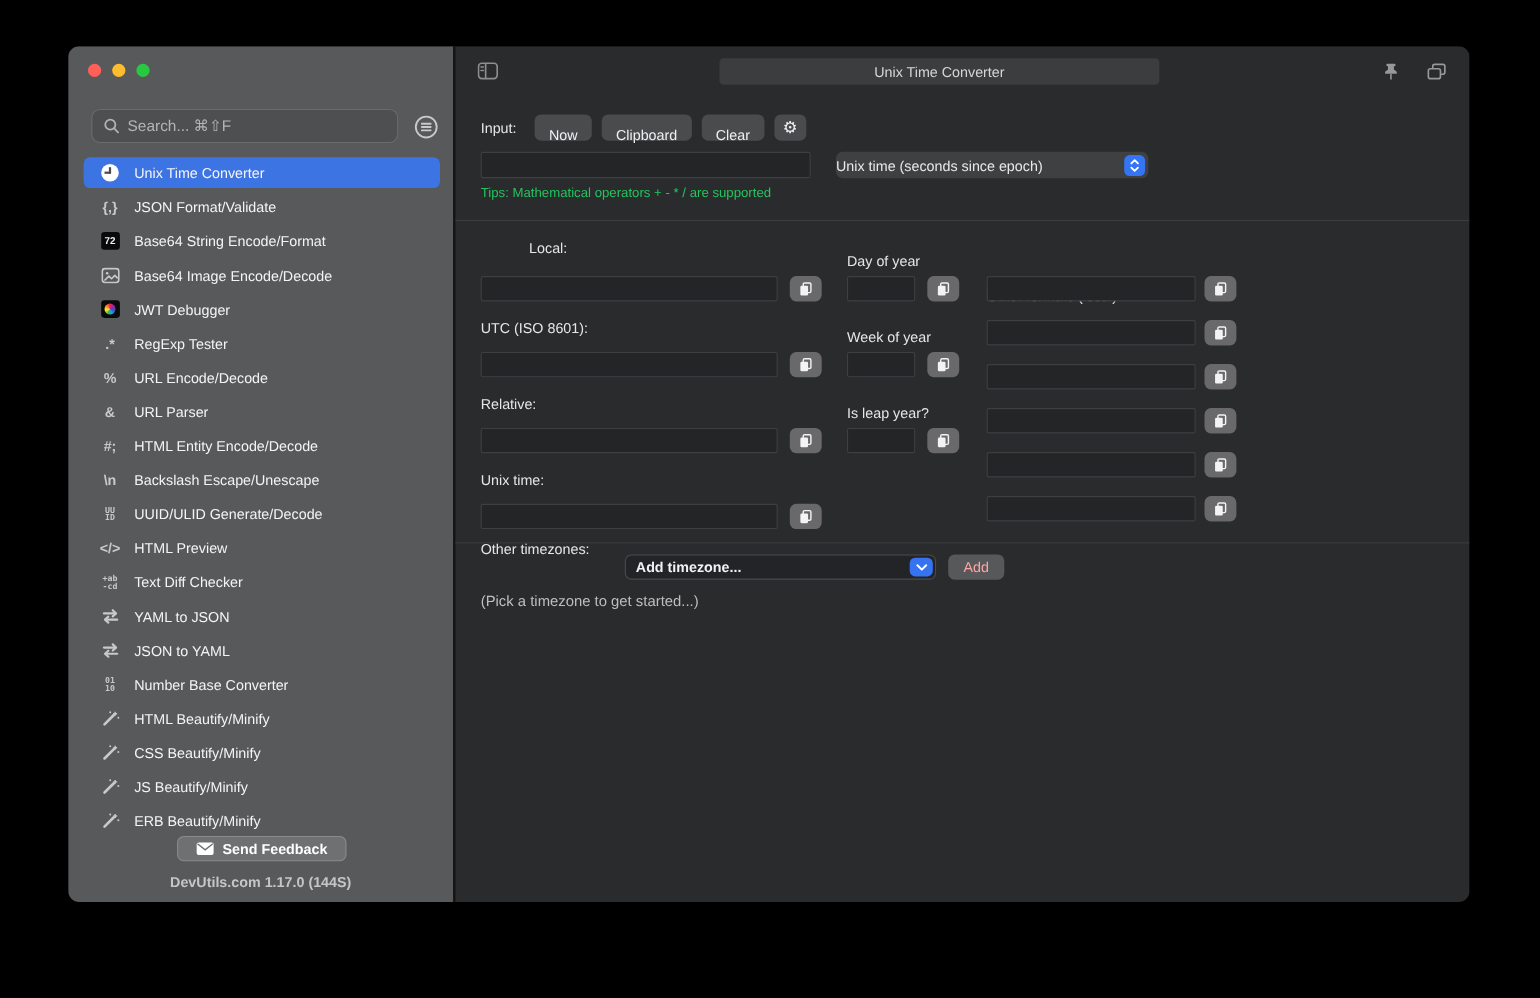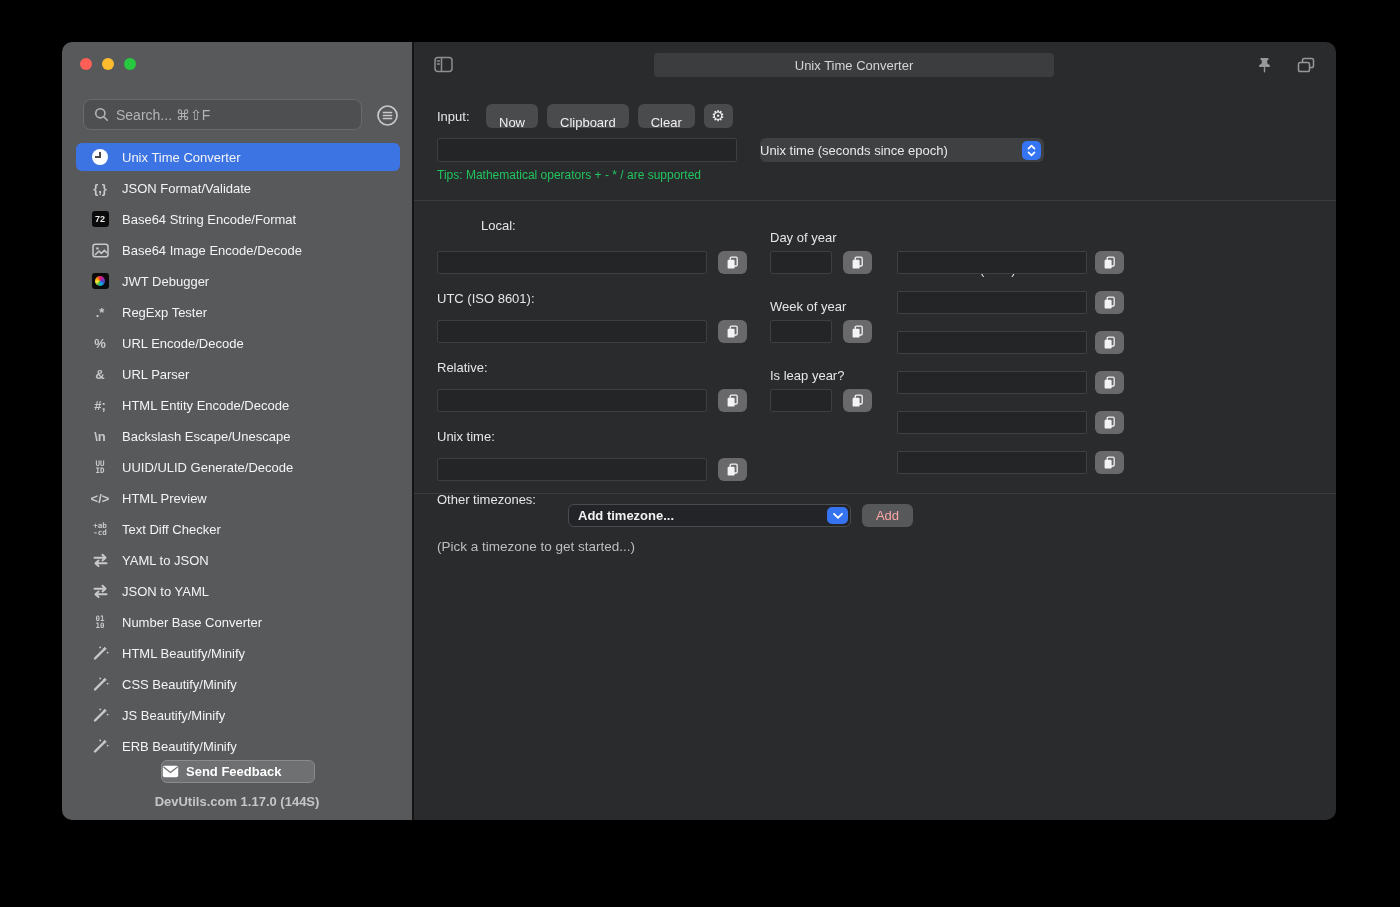--- a/index.html
+++ b/index.html
@@ -34,21 +34,21 @@
     font-size:9px; font-weight:700; display:flex; align-items:center; justify-content:center; }
   .jwtbox { width:17px; height:16px; background:#0A0A0A; border-radius:3px;
     display:flex; align-items:center; justify-content:center; }
   .jwtdisc { width:10px; height:10px; border-radius:50%;
     background:conic-gradient(#e91e63,#9c27b0,#3f51b5,#03a9f4,#4caf50,#ffeb3b,#ff9800,#e91e63); }
   .clockbox { width:16px; height:16px; border-radius:50%; background:#FFFFFF; position:relative; }
   .clockbox:before { content:""; position:absolute; left:7px; top:3px; width:2px; height:6px; background:#4A4A4C; }
   .clockbox:after { content:""; position:absolute; left:3px; top:7px; width:5px; height:2px; background:#4A4A4C; }
   .feedback-btn { position:absolute; left:99px; top:718px; width:154px; height:23px;
     background:#6F7072; border:1px solid #8A8B8D; border-radius:6px; cursor:pointer;
-    display:flex; align-items:center; justify-content:flex-start; gap:7px;
+    display:flex; align-items:center; justify-content:center; gap:7px;
     color:#FFFFFF; font-size:13px; font-weight:600; font-family:inherit; }
   .version { position:absolute; left:0; right:0; top:752px; text-align:center;
     color:#C6C6C8; font-size:13px; font-weight:700; }
   
   .main { position:relative; flex:1; background:#2A2B2D; border-left:2px solid #141415; }
   .title-pill { position:absolute; left:240px; top:11px; width:400px; height:24px;
     background:#3C3D3F; border-radius:4px; display:flex; align-items:center; justify-content:center;
     color:#D6D6D8; font-size:13px; }
   .tb-icon { position:absolute; top:14px; background:none; border:none; cursor:pointer; padding:0; }
   .toggle-pos { left:20px; } .pin-pos { right:64px; top:15px; } .win-pos { right:21px; top:15px; }

